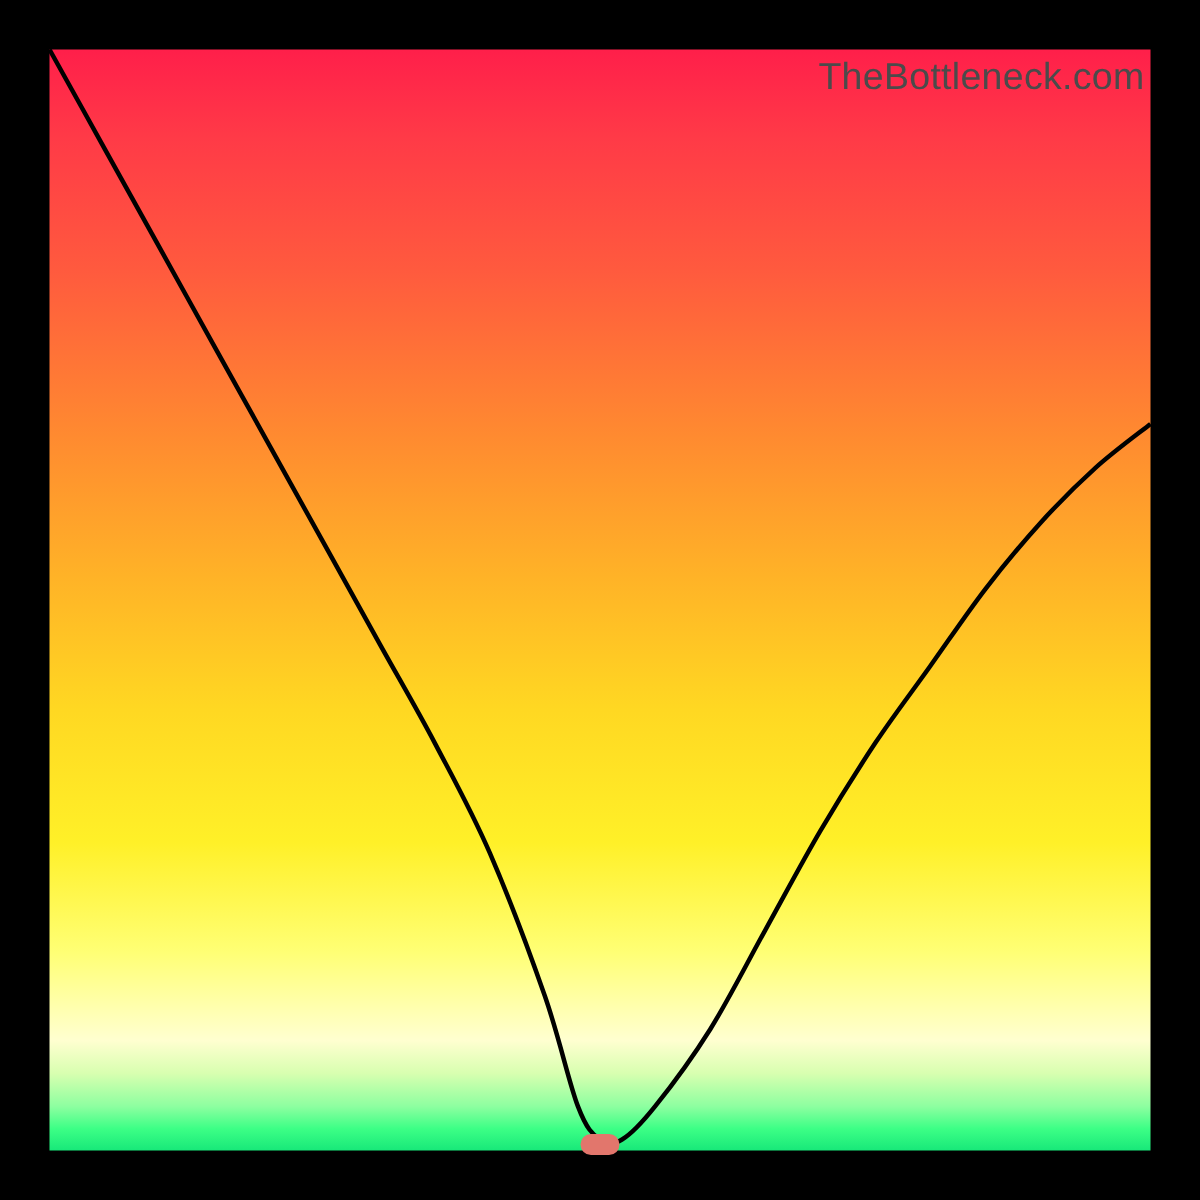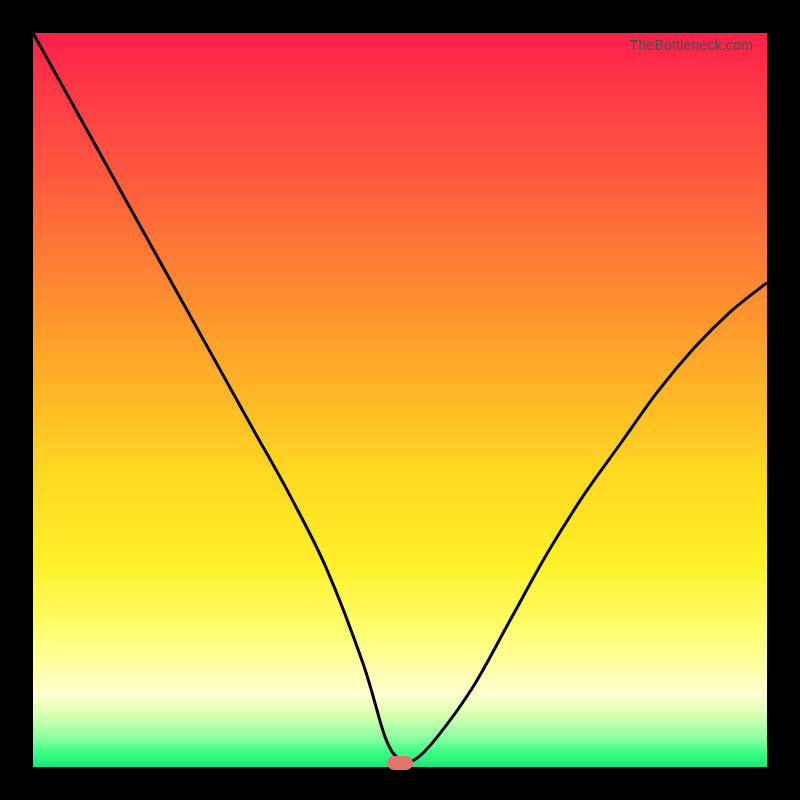--- a/index.html
+++ b/index.html
@@ -37,23 +37,23 @@
       #ffffd0 90%,
       #d8ffb0 93%,
       #8dffa0 96%,
       #3dff86 98%,
       #18e879 100%
     );
   }
   .watermark {
     position: absolute;
     top: 4px;
-    right: 14px;
+    right: 4px;
     color: #4b4b4b;
-    font-size: 14px;
+    font-size: 25px;
     font-weight: 500;
     letter-spacing: 0.2px;
     user-select: none;
   }
   svg.curve {
     position: absolute;
     left: 0;
     top: 0;
     width: 734px;
     height: 734px;

